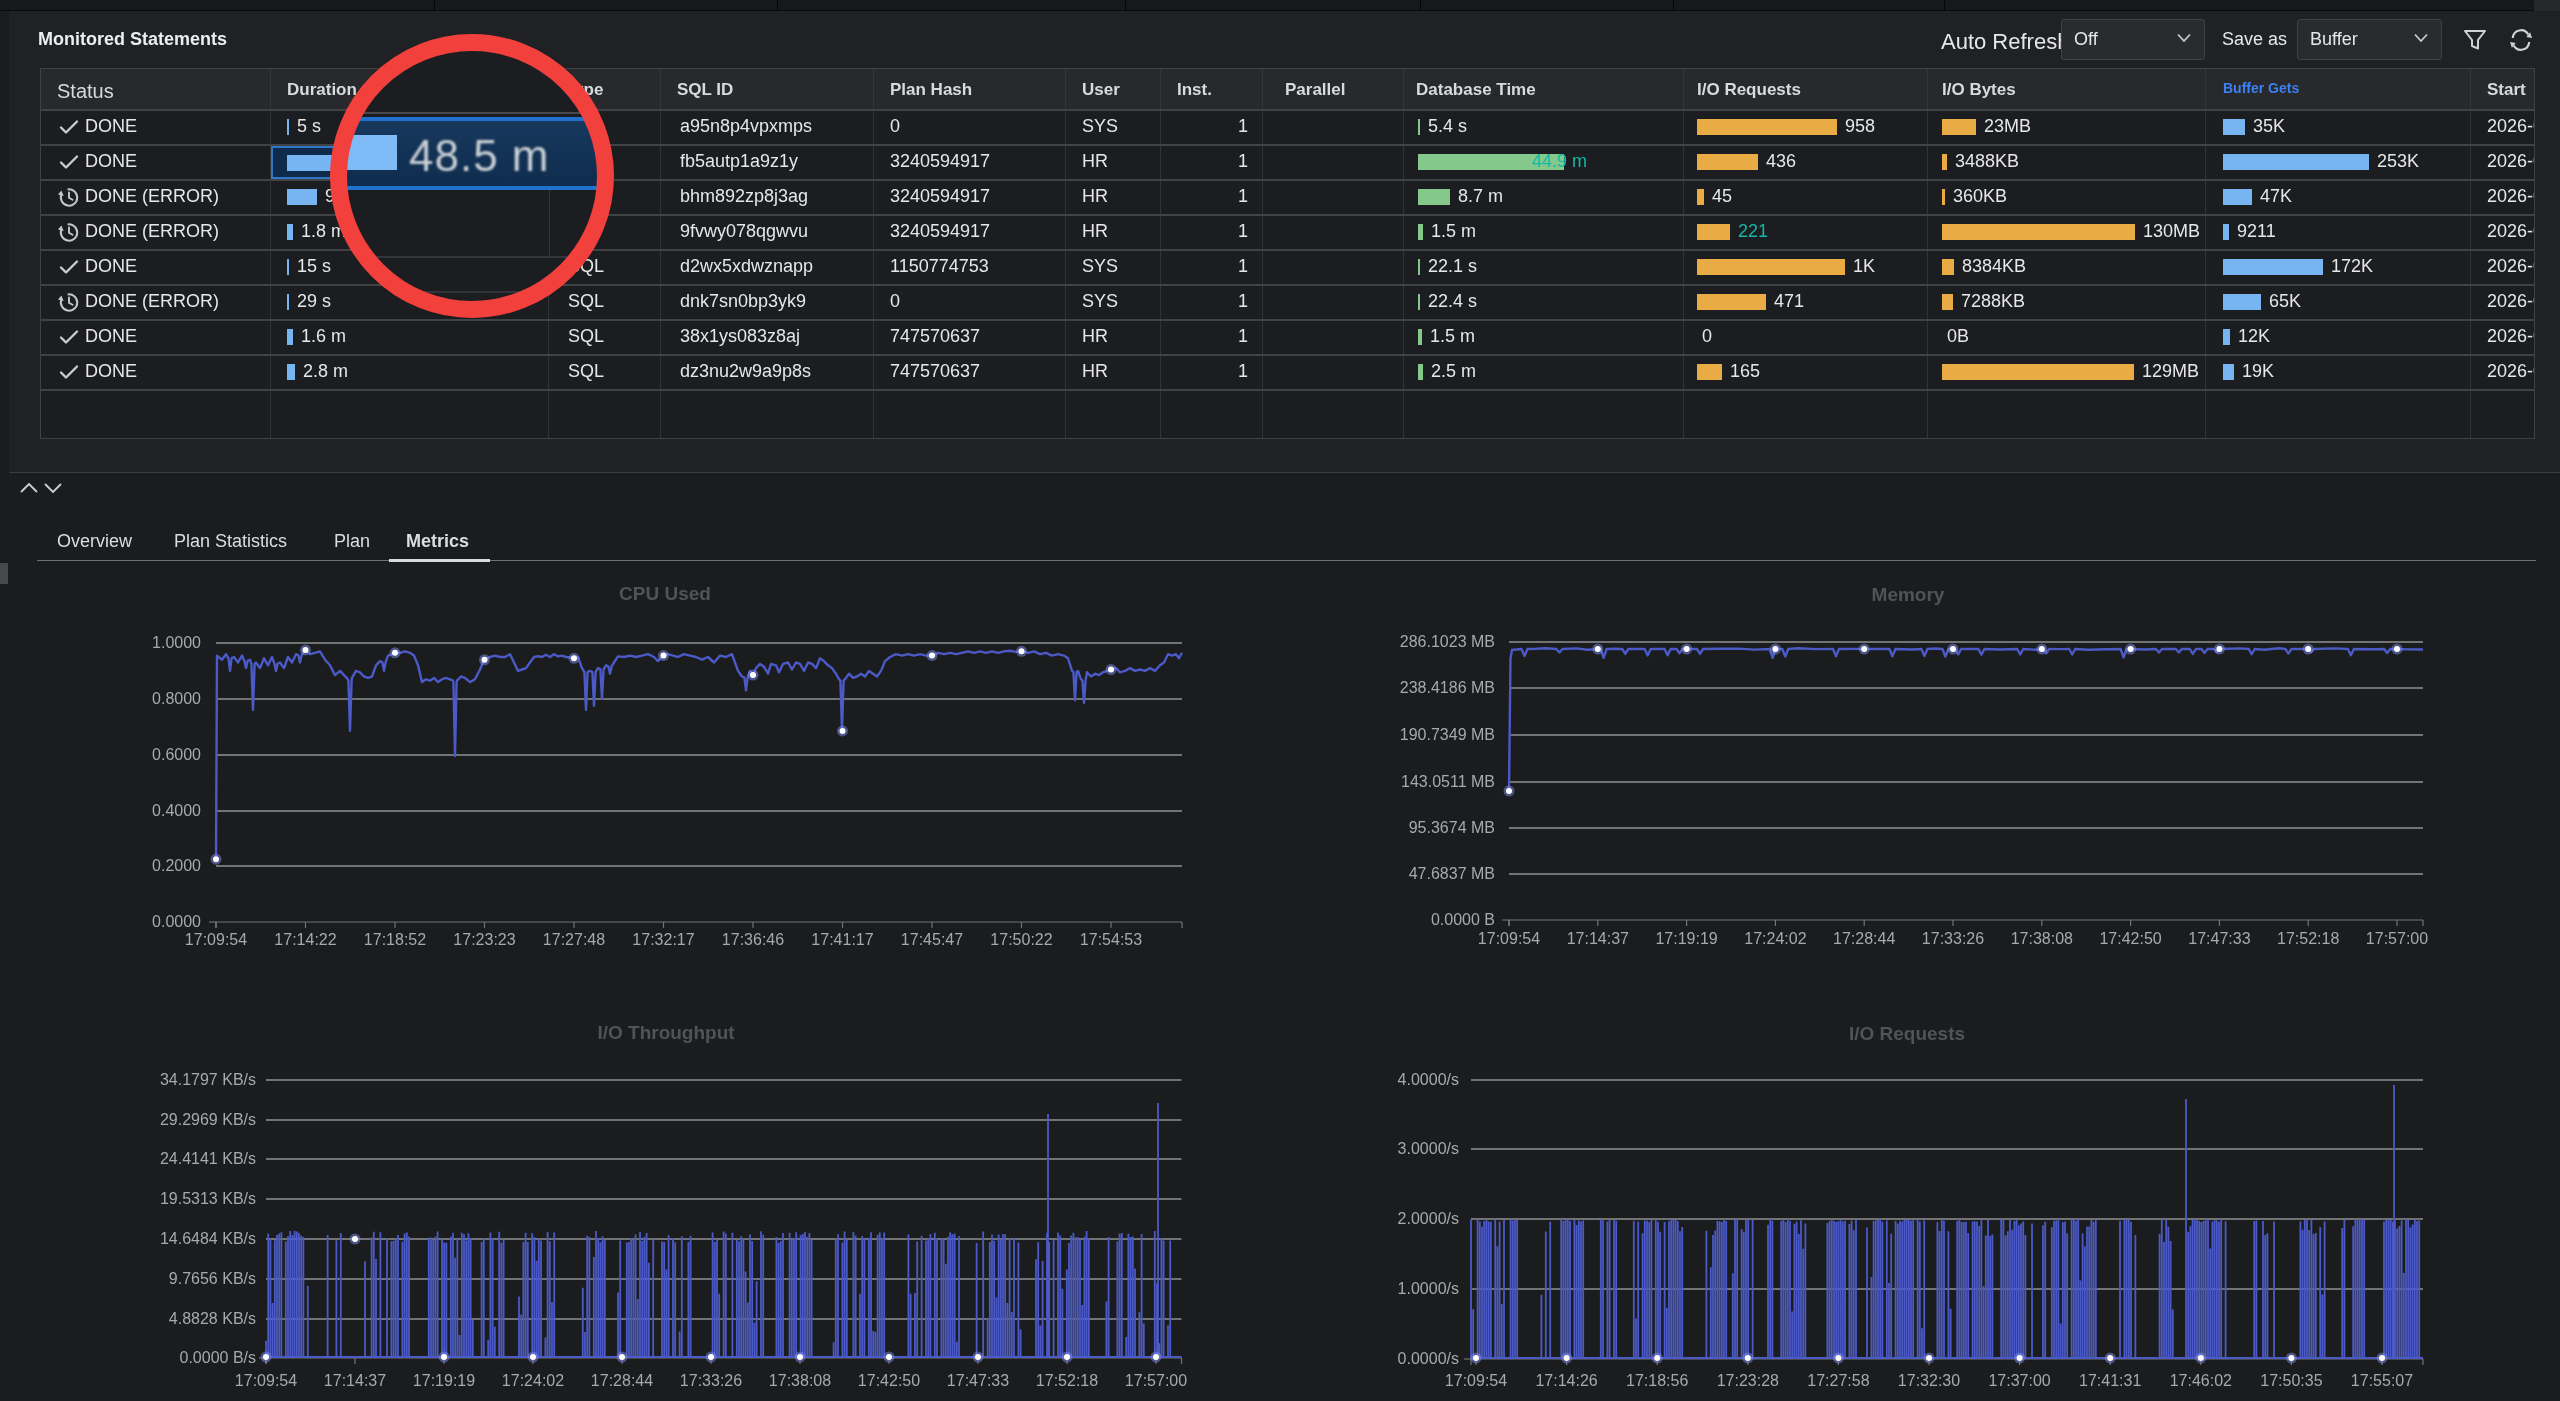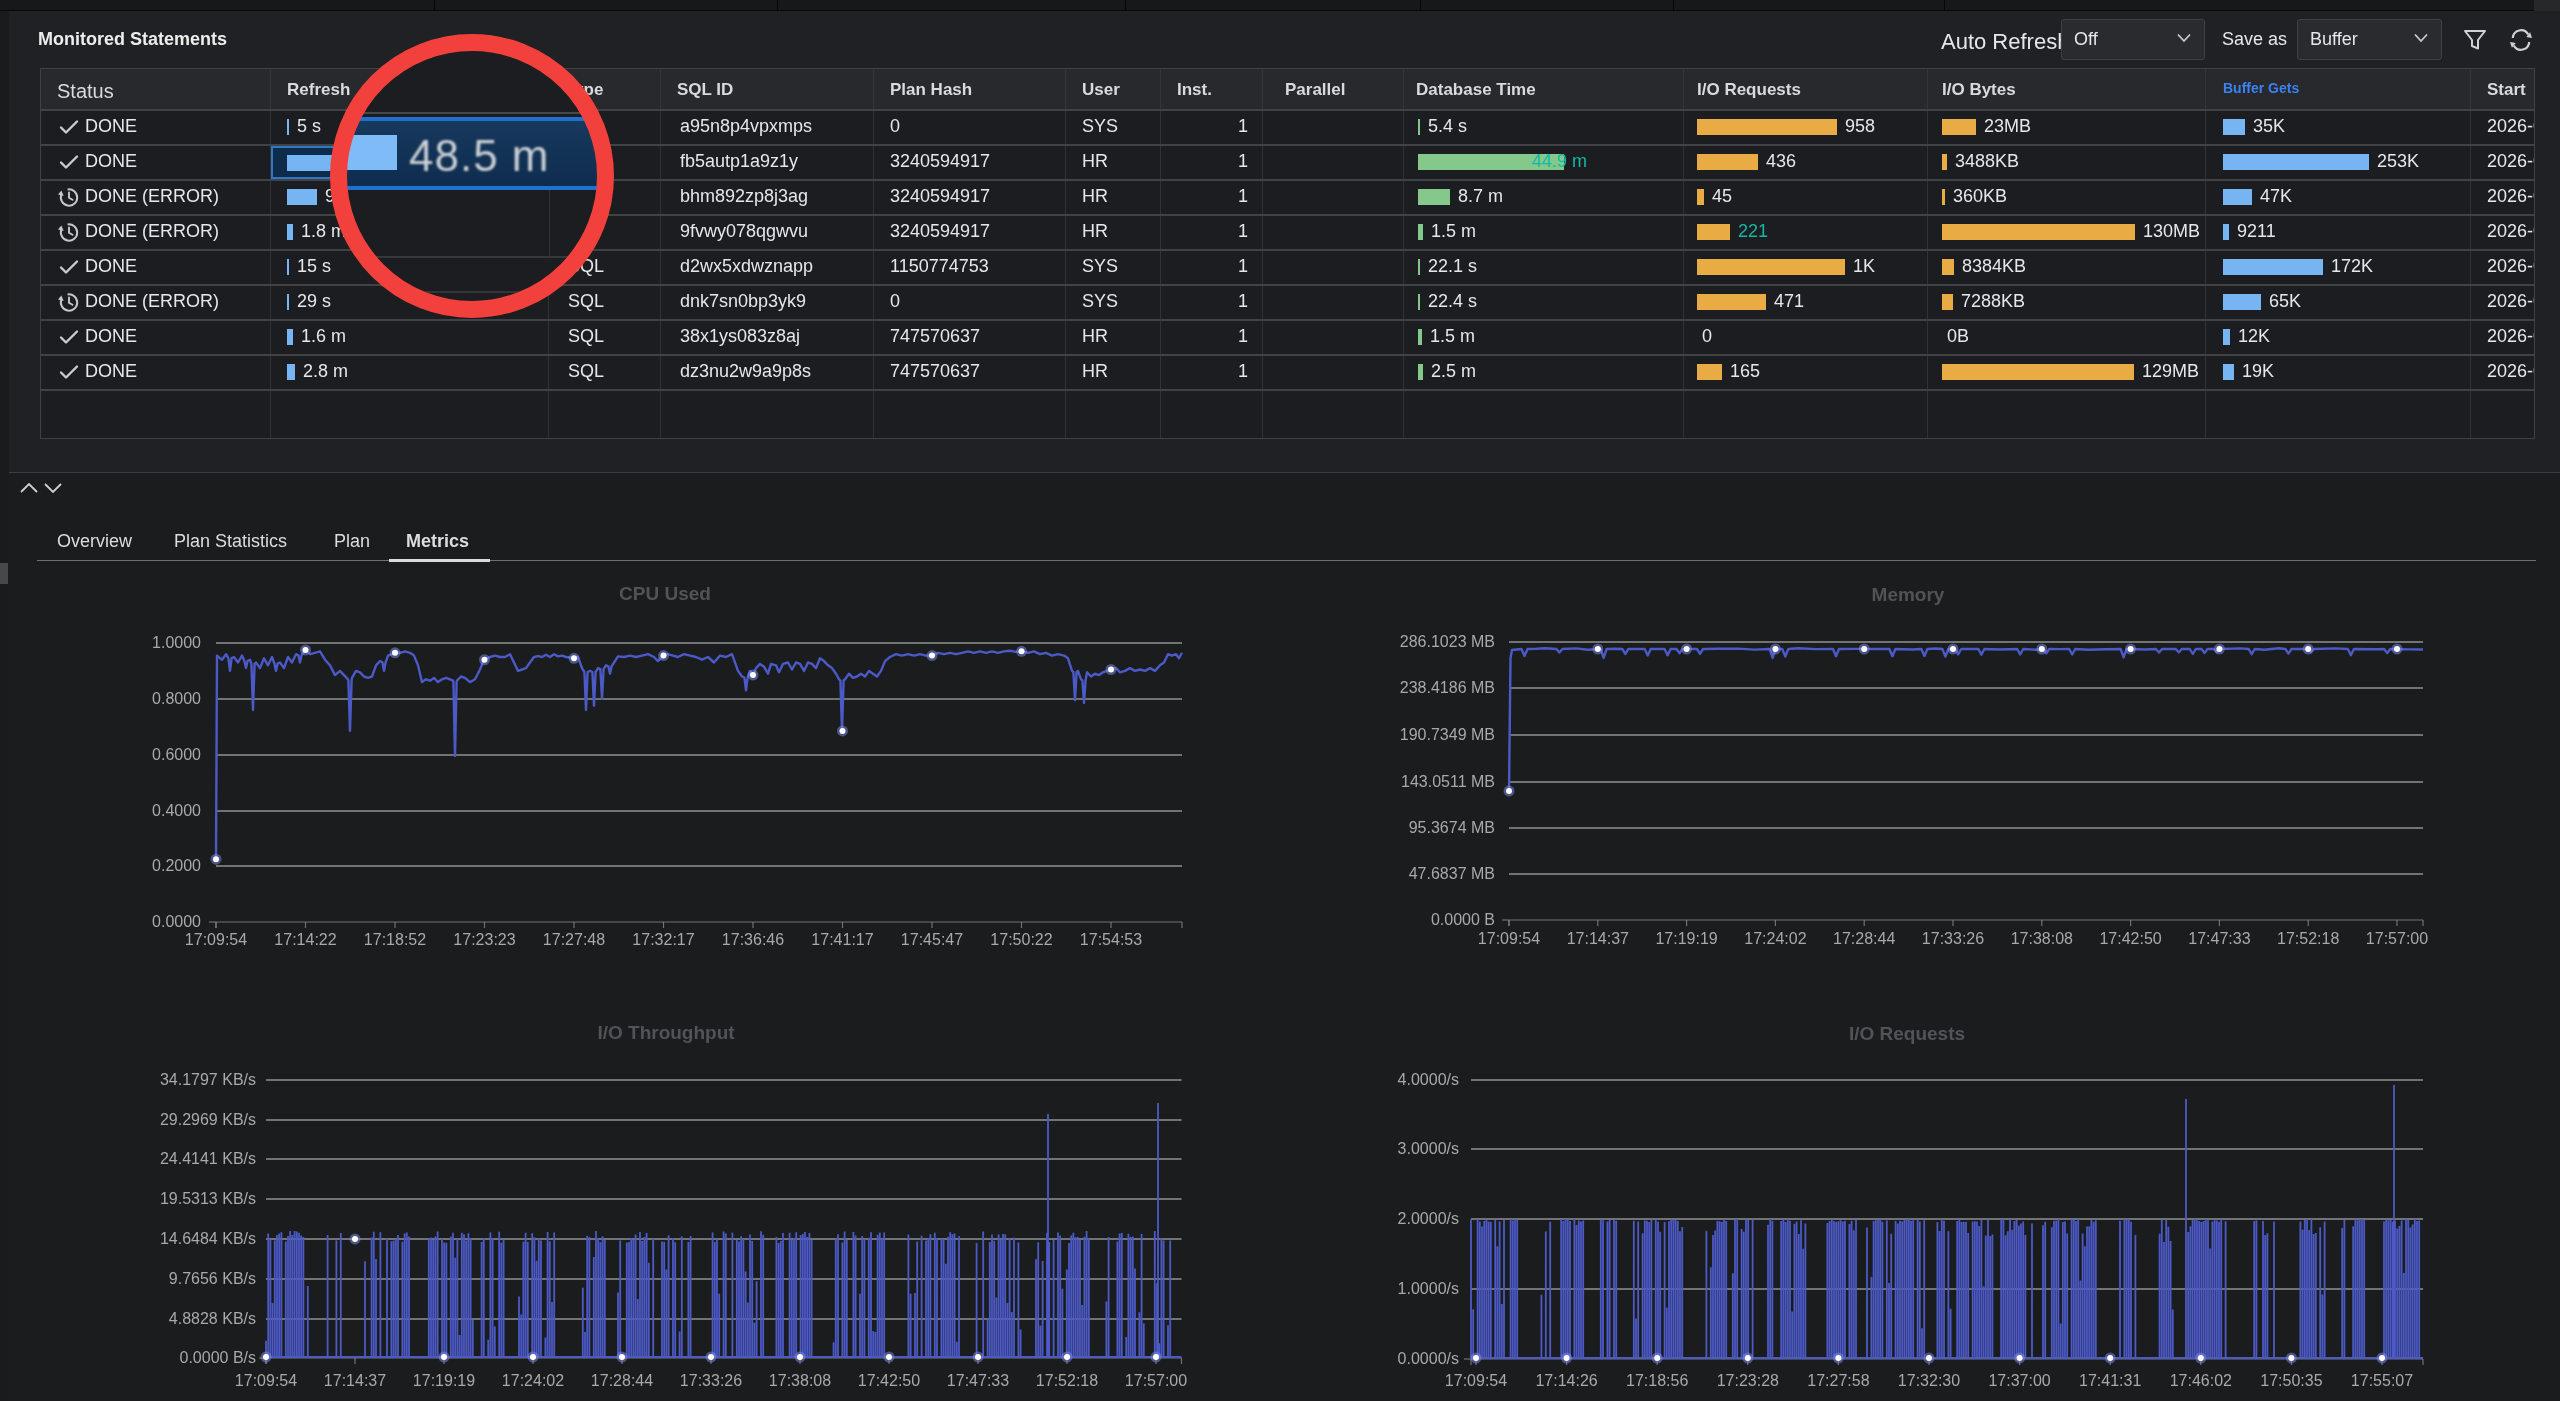--- a/index.html
+++ b/index.html
@@ -51,21 +51,21 @@
     <div class="a" style="left:41px;top:109px;width:2493px;height:1.5px;background:#404245"></div>
     <div class="a" style="left:41px;top:144px;width:2493px;height:1.5px;background:#404245"></div>
     <div class="a" style="left:41px;top:179px;width:2493px;height:1.5px;background:#404245"></div>
     <div class="a" style="left:41px;top:214px;width:2493px;height:1.5px;background:#404245"></div>
     <div class="a" style="left:41px;top:249px;width:2493px;height:1.5px;background:#404245"></div>
     <div class="a" style="left:41px;top:284px;width:2493px;height:1.5px;background:#404245"></div>
     <div class="a" style="left:41px;top:319px;width:2493px;height:1.5px;background:#404245"></div>
     <div class="a" style="left:41px;top:354px;width:2493px;height:1.5px;background:#404245"></div>
     <div class="a" style="left:41px;top:389px;width:2493px;height:1.5px;background:#404245"></div>
     <div class="a" style="left:57px;top:80px;font-size:20px;font-weight:400;color:#d9dadc">Status</div>
-    <div class="a" style="left:287px;top:80px;font-size:17px;font-weight:600;color:#d9dadc">Refresh</div>
+    <div class="a" style="left:287px;top:80px;font-size:17px;font-weight:600;color:#d9dadc">Duration</div>
     <div class="a" style="left:565px;top:80px;font-size:17px;font-weight:600;color:#d9dadc">Type</div>
     <div class="a" style="left:677px;top:80px;font-size:17px;font-weight:600;color:#d9dadc">SQL ID</div>
     <div class="a" style="left:890px;top:80px;font-size:17px;font-weight:600;color:#d9dadc">Plan Hash</div>
     <div class="a" style="left:1082px;top:80px;font-size:17px;font-weight:600;color:#d9dadc">User</div>
     <div class="a" style="left:1177px;top:80px;font-size:17px;font-weight:600;color:#d9dadc">Inst.</div>
     <div class="a" style="left:1285px;top:80px;font-size:17px;font-weight:600;color:#d9dadc">Parallel</div>
     <div class="a" style="left:1416px;top:80px;font-size:17px;font-weight:600;color:#d9dadc">Database Time</div>
     <div class="a" style="left:1697px;top:80px;font-size:17px;font-weight:600;color:#d9dadc">I/O Requests</div>
     <div class="a" style="left:1942px;top:80px;font-size:17px;font-weight:600;color:#d9dadc">I/O Bytes</div>
     <div class="a" style="left:2223px;top:80px;font-size:14px;font-weight:700;color:#3b82f6">Buffer Gets</div>

